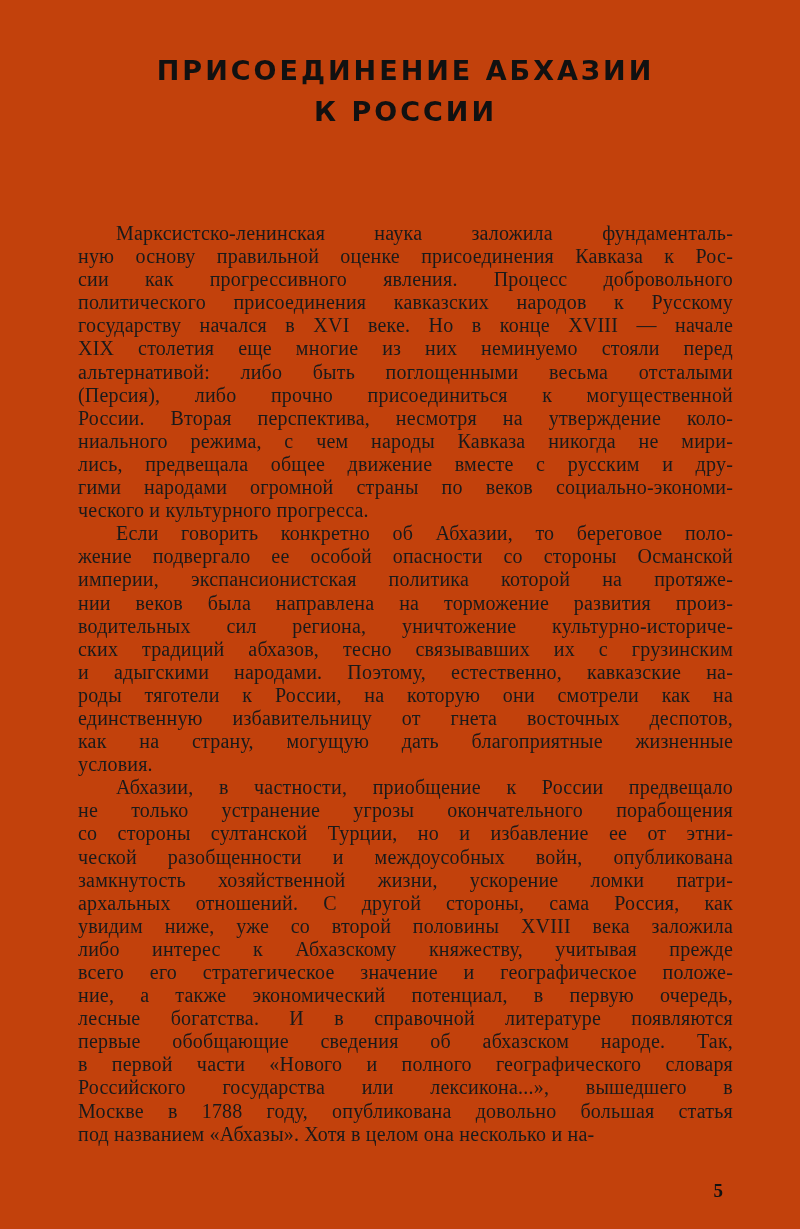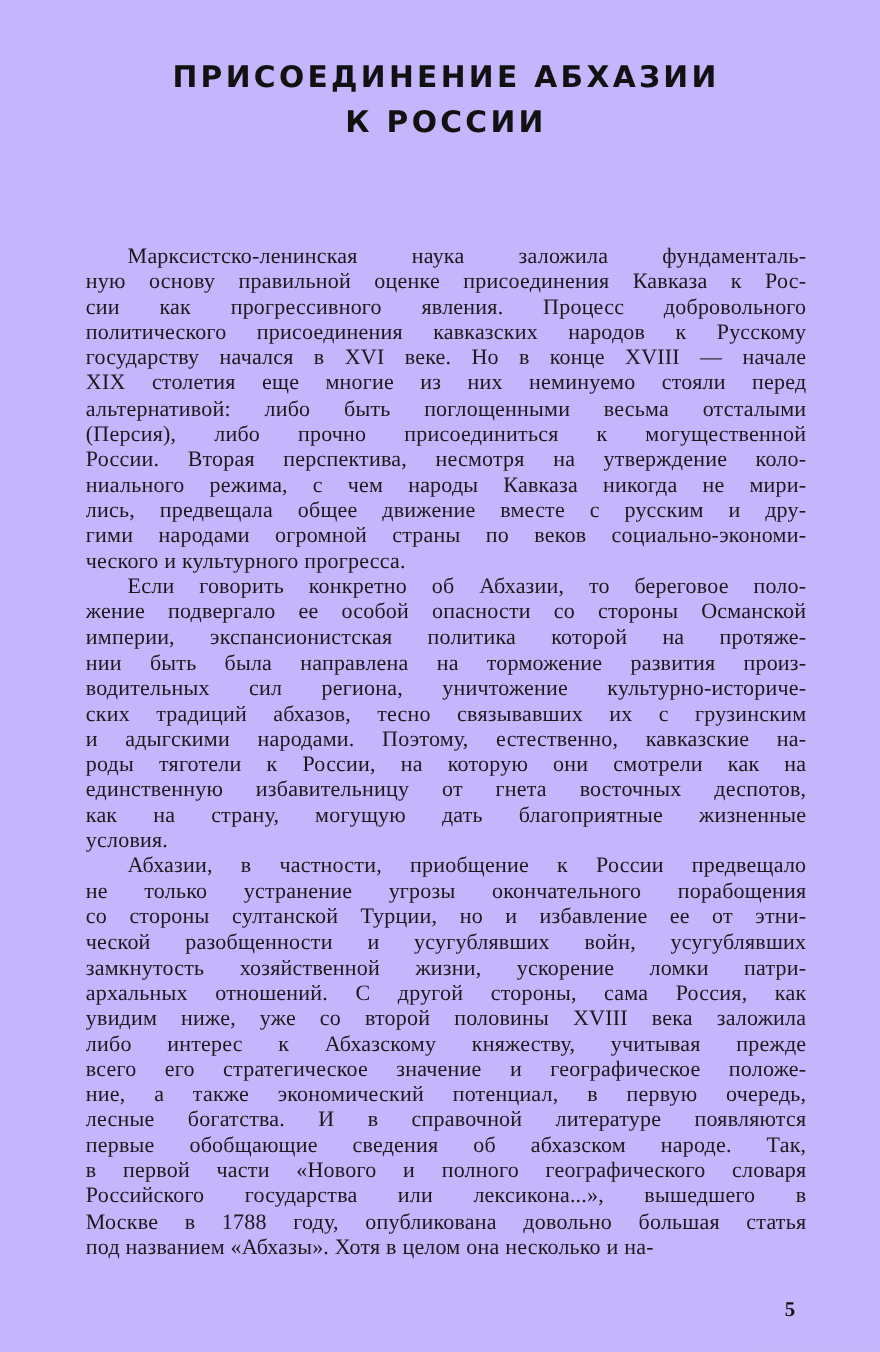--- a/index.html
+++ b/index.html
@@ -5,21 +5,21 @@
   html, body {
     margin: 0;
     padding: 0;
     background: #e8e8e8;
   }
   .page {
     position: relative;
     width: 800px;
     height: 1229px;
     margin: 0 auto;
-    background: #c4b5fd;
+    background: #c2410c;
     color: #161616;
     font-family: "Liberation Serif", "DejaVu Serif", serif;
     overflow: hidden;
     text-decoration: underline;
   }
   .title-block {
     position: absolute;
     top: 50px;
     left: 78px;
     width: 655px;
@@ -85,34 +85,34 @@
         <div class="line">России. Вторая перспектива, несмотря на утверждение коло-</div>
         <div class="line">ниального режима, с чем народы Кавказа никогда не мири-</div>
         <div class="line">лись, предвещала общее движение вместе с русским и дру-</div>
         <div class="line">гими народами огромной страны по веков социально-экономи-</div>
         <div class="line last">ческого и культурного прогресса.</div>
       </div>
       <div class="paragraph">
         <div class="line first">Если говорить конкретно об Абхазии, то береговое поло-</div>
         <div class="line">жение подвергало ее особой опасности со стороны Османской</div>
         <div class="line">империи, экспансионистская политика которой на протяже-</div>
-        <div class="line">нии быть была направлена на торможение развития произ-</div>
+        <div class="line">нии веков была направлена на торможение развития произ-</div>
         <div class="line">водительных сил региона, уничтожение культурно-историче-</div>
         <div class="line">ских традиций абхазов, тесно связывавших их с грузинским</div>
         <div class="line">и адыгскими народами. Поэтому, естественно, кавказские на-</div>
         <div class="line">роды тяготели к России, на которую они смотрели как на</div>
         <div class="line">единственную избавительницу от гнета восточных деспотов,</div>
         <div class="line">как на страну, могущую дать благоприятные жизненные</div>
         <div class="line last">условия.</div>
       </div>
       <div class="paragraph">
         <div class="line first">Абхазии, в частности, приобщение к России предвещало</div>
         <div class="line">не только устранение угрозы окончательного порабощения</div>
         <div class="line">со стороны султанской Турции, но и избавление ее от этни-</div>
-        <div class="line">ческой разобщенности и усугублявших войн, усугублявших</div>
+        <div class="line">ческой разобщенности и междоусобных войн, опубликована</div>
         <div class="line">замкнутость хозяйственной жизни, ускорение ломки патри-</div>
         <div class="line">архальных отношений. С другой стороны, сама Россия, как</div>
         <div class="line">увидим ниже, уже со второй половины XVIII века заложила</div>
         <div class="line">либо интерес к Абхазскому княжеству, учитывая прежде</div>
         <div class="line">всего его стратегическое значение и географическое положе-</div>
         <div class="line">ние, а также экономический потенциал, в первую очередь,</div>
         <div class="line">лесные богатства. И в справочной литературе появляются</div>
         <div class="line">первые обобщающие сведения об абхазском народе. Так,</div>
         <div class="line">в первой части «Нового и полного географического словаря</div>
         <div class="line">Российского государства или лексикона...», вышедшего в</div>

